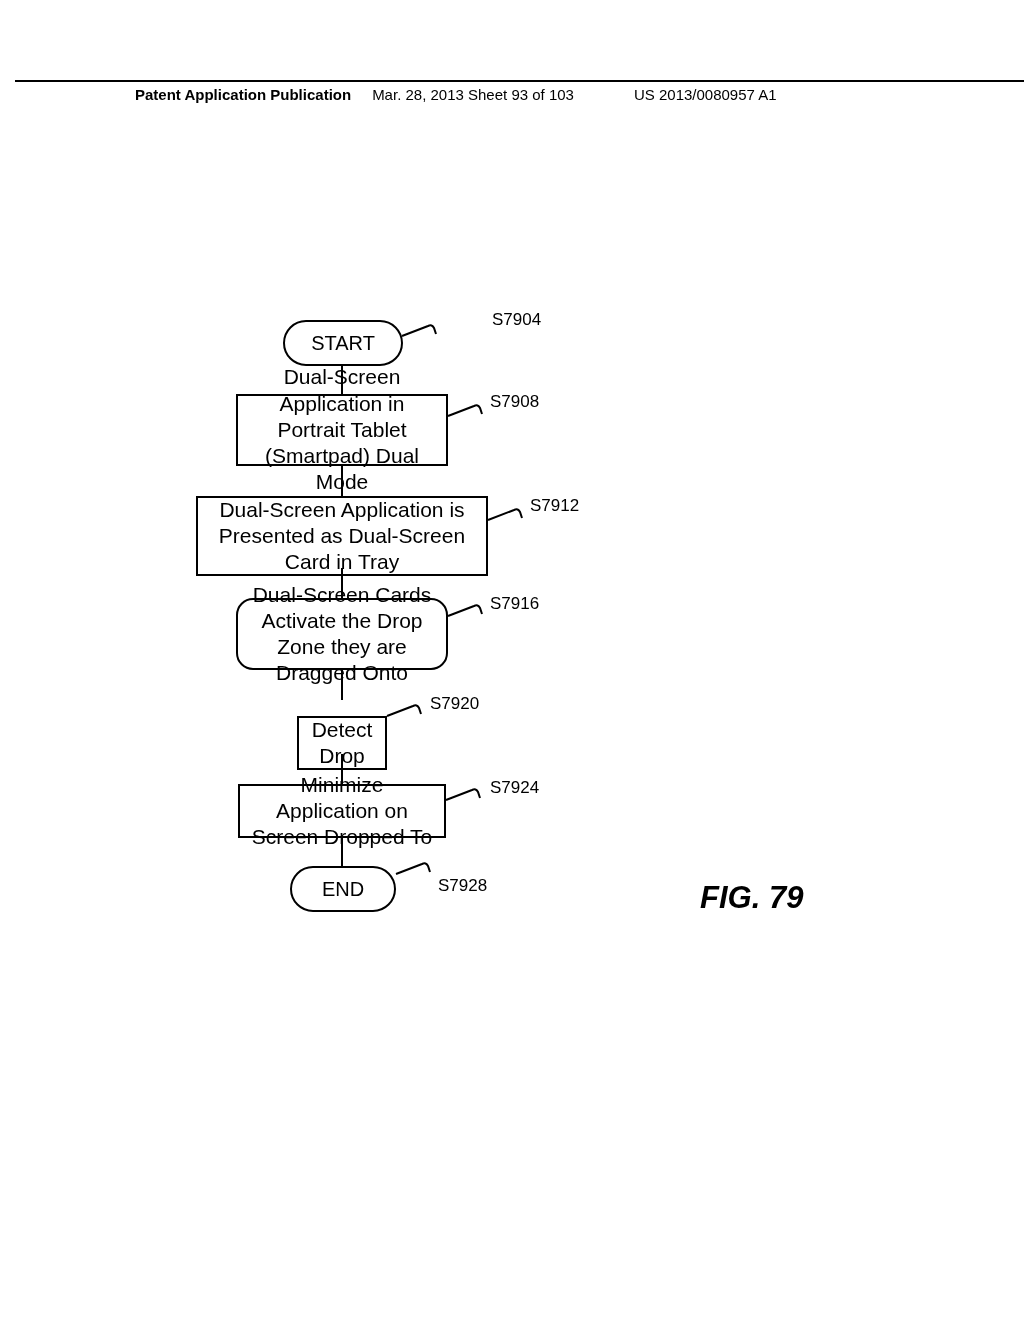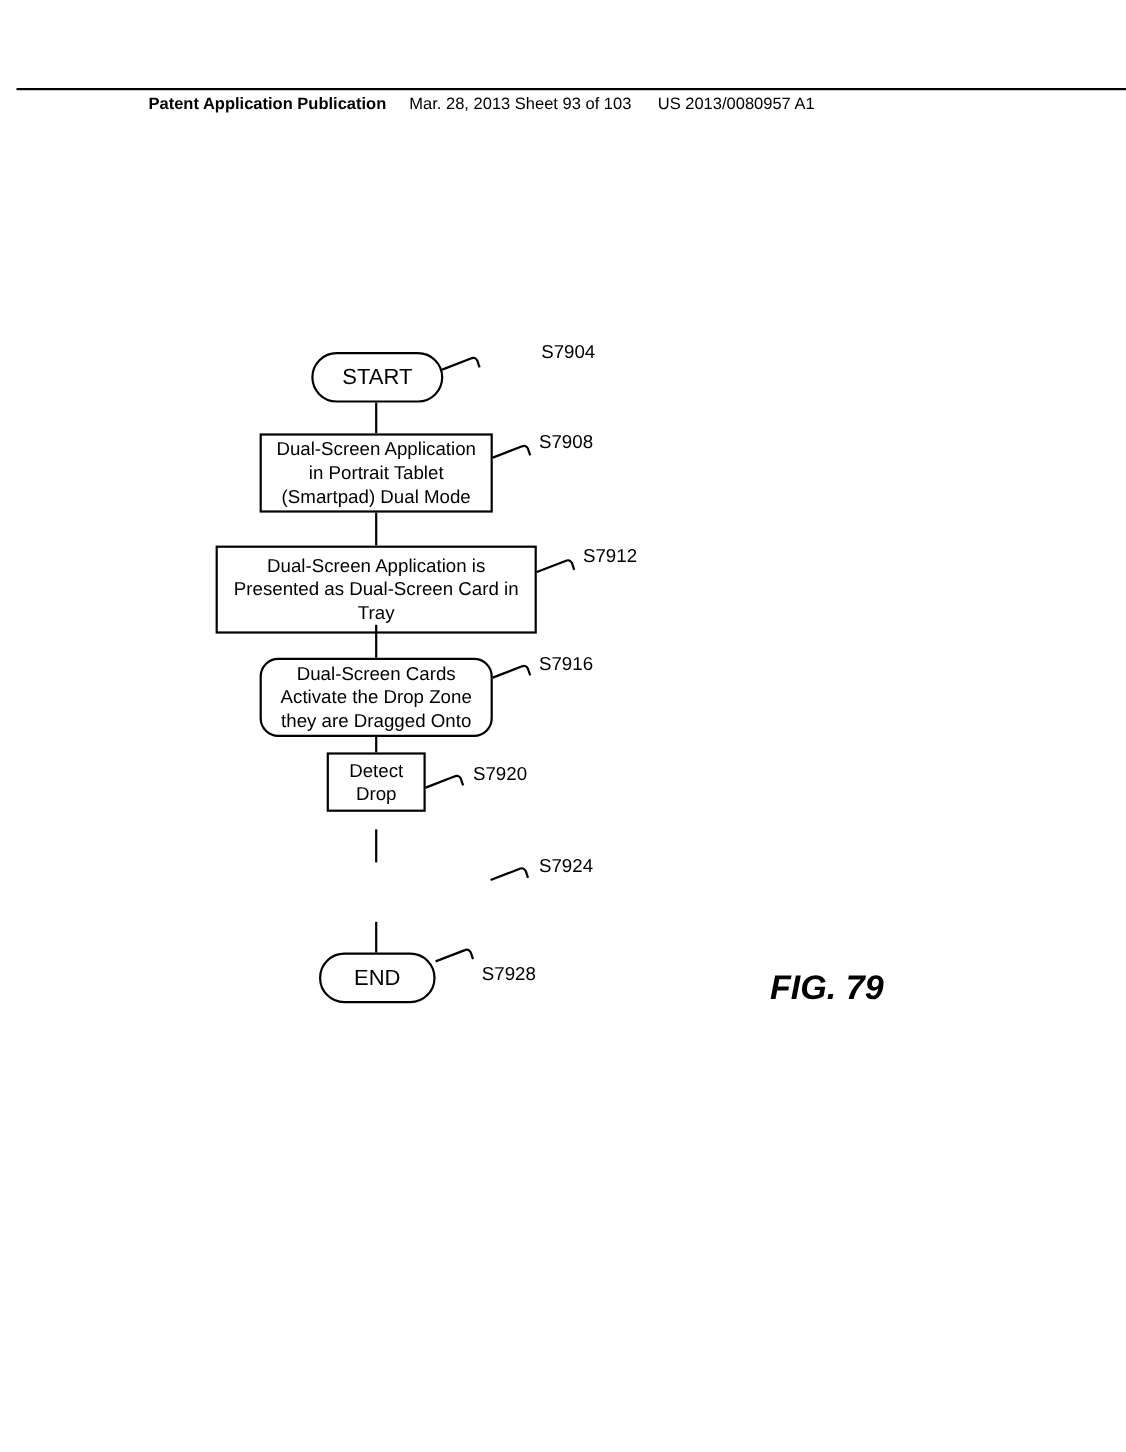--- a/index.html
+++ b/index.html
@@ -16,34 +16,34 @@
     left: 0;
     right: 0;
     border-top: 2px solid #000;
     padding-top: 4px;
     display: flex;
     font-size: 15px;
     margin-left: 15px;
   }
   .page-header .left { font-weight: bold; padding-left: 120px; }
   .page-header .mid { padding-left: 21px; }
-  .page-header .right { padding-left: 24px; }
+  .page-header .right { padding-left: 60px; }
 
   .flowchart {
     position: absolute;
     top: 300px;
     left: 0;
     width: 1024px;
     height: 750px;
   }
   .node {
     position: absolute;
     border: 2px solid #000;
     background: #fff;
-    font-size: 17px;
+    font-size: 21px;
     text-align: center;
     display: flex;
     align-items: center;
     justify-content: center;
     padding: 7px 10px;
     line-height: 1.25;
   }
   .terminator {
     border-radius: 26px;
     font-size: 20px;
@@ -115,30 +115,31 @@
   <div class="node" style="left:236px; top:298px; width:212px; height:72px;border-radius:17px;">Dual-Screen Cards Activate the Drop Zone they are Dragged Onto</div>
   <div class="lead" style="left:448px; top:300px;">
     <svg width="40" height="22">
         <path d="M0 16 L26 6 Q30 4 32 8 L34 14" stroke="#000" stroke-width="2" fill="none"></path>
       </svg>
   </div>
   <div class="label" style="left:490px; top:294px;">S7916</div>
 
   <div class="connector" style="left:341px; top:370px; width:2px; height:30px;"></div>
 
-  <div class="node" style="left:297px; top:384px; width:90px; height:54px;">Detect Drop</div>
+  <div class="node" style="left:297px; top:416px; width:90px; height:54px;">Detect Drop</div>
   <div class="lead" style="left:387px; top:400px;">
     <svg width="40" height="22">
         <path d="M0 16 L26 6 Q30 4 32 8 L34 14" stroke="#000" stroke-width="2" fill="none"></path>
       </svg>
   </div>
   <div class="label" style="left:430px; top:394px;">S7920</div>
 
   <div class="connector" style="left:341px; top:454px; width:2px; height:30px;"></div>
 
+  <div class="node" style="left:238px; top:484px; width:208px; height:54px;">Minimize Application on Screen Dropped To</div>
   <div class="lead" style="left:446px; top:484px;">
     <svg width="40" height="22">
         <path d="M0 16 L26 6 Q30 4 32 8 L34 14" stroke="#000" stroke-width="2" fill="none"></path>
       </svg>
   </div>
   <div class="label" style="left:490px; top:478px;">S7924</div>
 
   <div class="connector" style="left:341px; top:538px; width:2px; height:28px;"></div>
 
   <div class="node terminator" style="left:290px; top:566px; width:106px; height:46px;">END</div>

